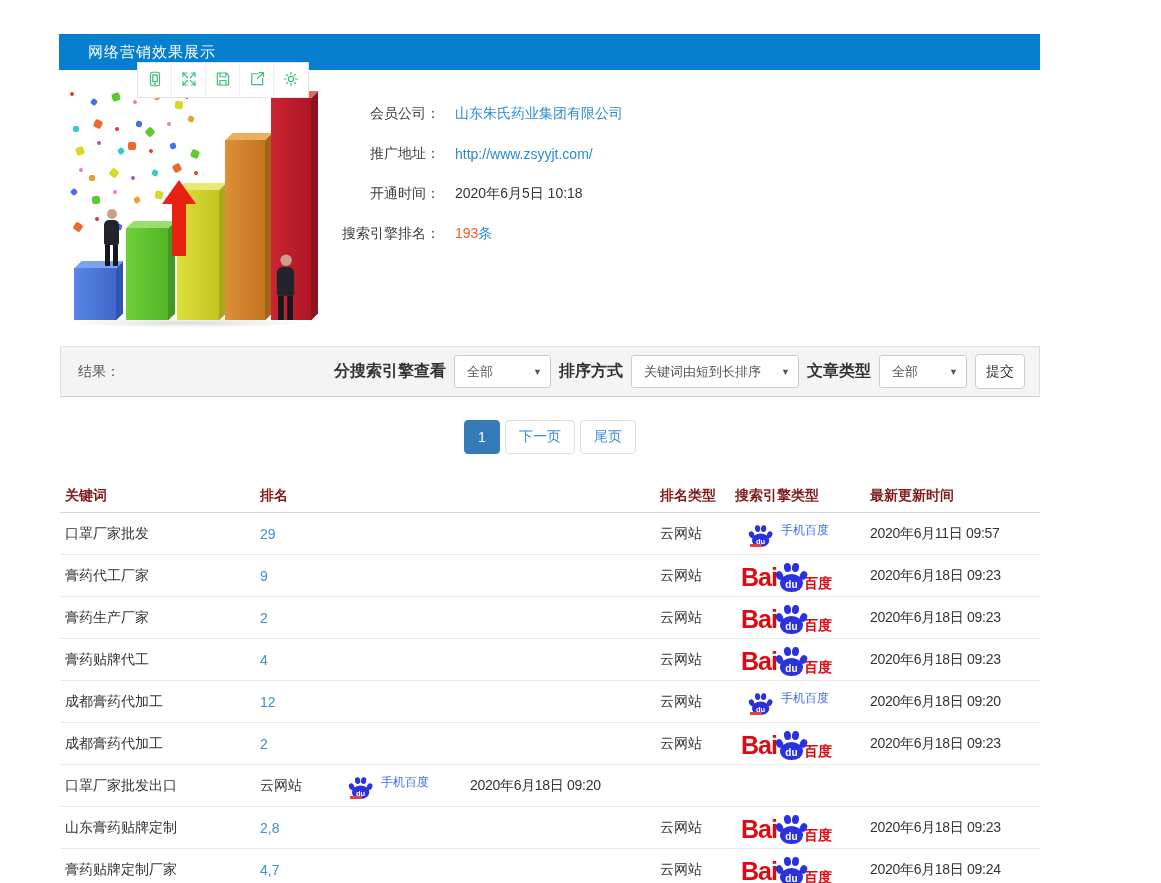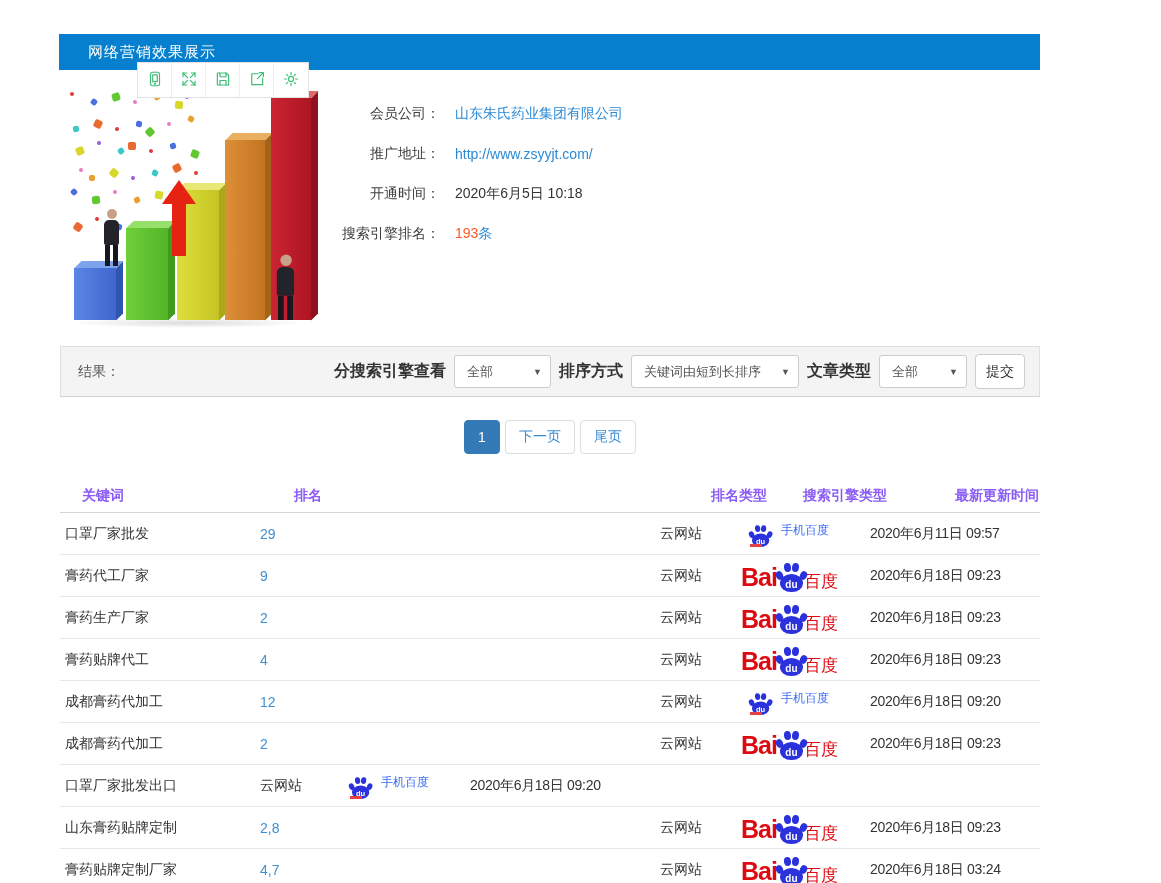--- a/index.html
+++ b/index.html
@@ -68,33 +68,33 @@
   
   .pager { position:absolute; left:60px; top:420px; width:980px; display:flex; justify-content:center; gap:5px; }
   .page-btn { height:34px; min-width:36px; padding:0 13px; display:flex; align-items:center; justify-content:center;
               font-size:14px; border-radius:4px; cursor:pointer; }
   .page-btn.active { background:#337ab7; color:#fff; border:1px solid #337ab7; }
   .page-btn.ghost { background:#fff; color:#3c8dd4; border:1px solid #ddd; }
 
   
   .rtable { position:absolute; left:60px; top:480px; width:980px; }
   .thead { display:flex; align-items:center; height:33px; border-bottom:1px solid #d5d5d5; }
-  .thead .th { font-size:14px; font-weight:bold; color:#8b5cf6;margin-left:17px; }
+  .thead .th { font-size:14px; font-weight:bold; color:#7f1d1d; }
   .trow { display:flex; align-items:center; height:42px; border-bottom:1px solid #e8e8e8; }
   .td, .th { padding-left:5px; }
   .col-kw { width:195px; } .col-rank { width:400px; } .col-type { width:75px; }
   .col-engine { width:135px; } .col-time { flex:1; }
   .td { font-size:14px; color:#333; }
   .td.td-rank { color:#3f8fd2; }
   .td.td-time { letter-spacing:-0.3px; }
 
   
   .bd { display:inline-flex; align-items:flex-end; margin-left:6px; }
   .bd-bai { color:#dd0a12; font-weight:bold; font-size:25px; letter-spacing:-1px; line-height:1; }
-  .bd-cn  { color:#dd0a12; font-weight:normal; font-size:17px; line-height:1; margin-left:-3px; }
+  .bd-cn  { color:#dd0a12; font-weight:bold; font-size:14px; line-height:1; margin-left:-3px; }
   .paw { position:relative; display:inline-block; width:31px; height:30px; margin:0 0 -2px -1px; }
   .paw .pad { position:absolute; bottom:0; left:4px; width:23px; height:18px; background:#2b32dc;
               border-radius:50% 50% 48% 48%; }
   .paw .toe { position:absolute; width:7px; height:9px; background:#2b32dc; border-radius:50%; }
   .paw .t1 { left:0;  top:9px; transform:rotate(-25deg); }
   .paw .t2 { left:8px;  top:1px; transform:rotate(-8deg); }
   .paw .t3 { left:16px; top:1px; transform:rotate(8deg); }
   .paw .t4 { left:24px; top:9px; transform:rotate(25deg); }
   .paw .du { position:absolute; bottom:2px; left:4px; width:23px; text-align:center;
              color:#fff; font-size:10px; font-weight:bold; }
@@ -441,18 +441,18 @@
               <span class="paw">
                 <i class="toe t1"></i>
                 <i class="toe t2"></i>
                 <i class="toe t3"></i>
                 <i class="toe t4"></i>
                 <span class="pad"></span>
                 <span class="du">du</span>
               </span>
               <span class="bd-cn">百度</span>
             </span></div>
-    <div class="td td-time col-time">2020年6月18日 03:24</div>
+    <div class="td td-time col-time">2020年6月18日 09:24</div>
   </div>
 </div>
   </div>
 
 </div>
 
 </body></html>

